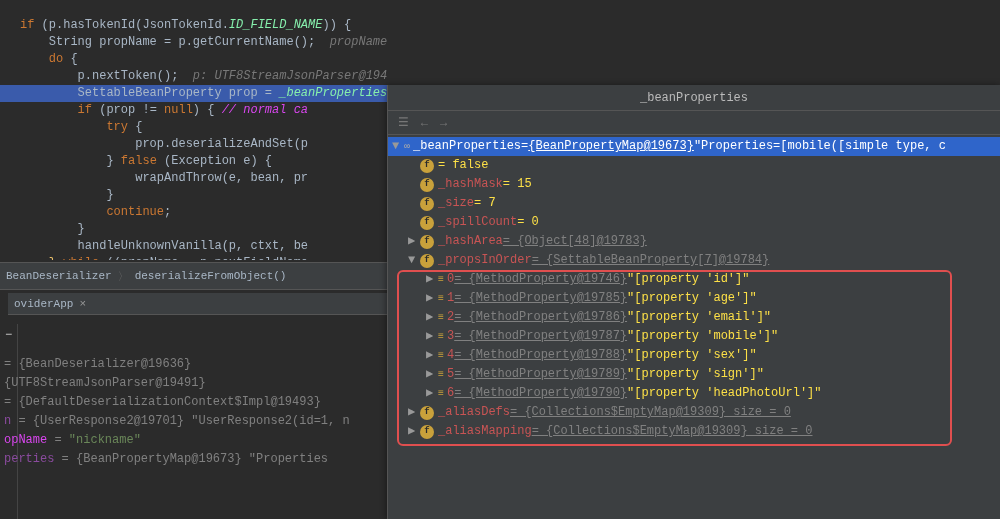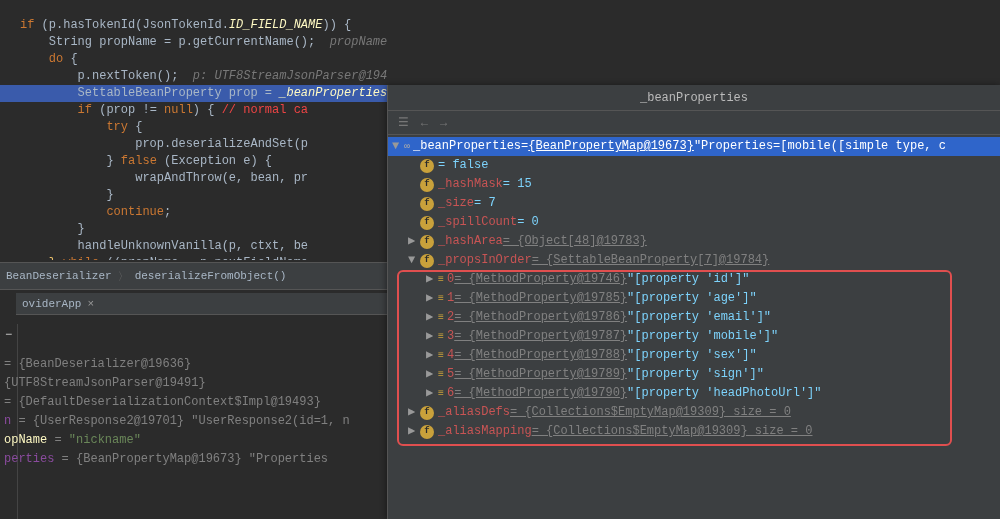--- a/index.html
+++ b/index.html
@@ -17,23 +17,23 @@
       position: absolute;
       left: 0; top: 0;
       width: 387px;
       height: 260px;
       padding-left: 20px;
       line-height: 17px;
       white-space: pre;
       overflow: hidden;
     }
     .kw { color: #cc7832; }
-    .const { color: #fef9c3; font-style: italic; }
+    .const { color: #86efac; font-style: italic; }
     .str { color: #6a8759; }
-    .comment { color: #ef4444; }
+    .comment { color: #d946ef; font-style: italic; }
     .paramcmt { color: #787878; font-style: italic; }
     .highlighted-line {
       background: #3a5bab;
       margin-left: -20px;
       padding-left: 20px;
       display: block;
     }
     .breadcrumb {
       position: absolute;
       top: 262px;
@@ -46,21 +46,21 @@
       background: #3c3f41;
       border-top: 1px solid #555;
       border-bottom: 1px solid #555;
       gap: 6px;
       font-size: 11px;
     }
     .breadcrumb .sep { color: #666; }
     .tab-bar {
       position: absolute;
       top: 293px;
-      left: 16px;
+      left: 8px;
       width: 387px;
       height: 22px;
       background: #3c3f41;
       border-bottom: 1px solid #555;
       display: flex;
       align-items: center;
       padding-left: 6px;
       font-size: 11px;
       gap: 6px;
     }
@@ -84,21 +84,21 @@
       width: 387px;
       height: 164px;
       padding-left: 4px;
       line-height: 19px;
       overflow: hidden;
       font-size: 12px;
     }
     .var-line { white-space: nowrap; }
     .var-name { color: #8a4b9e; }
     .var-muted { color: #808080; }
-    .var-redname { color: #fef9c3; }
+    .var-redname { color: #d946ef; }
     .debug-popup {
       position: absolute;
       left: 387px;
       top: 85px;
       width: 613px;
       height: 434px;
       background: #3c3f41;
       border-left: 1px solid #555;
       box-shadow: -1px 0 6px rgba(0,0,0,.4);
     }
@@ -136,21 +136,21 @@
     .icon-circ {
       width: 14px; height: 14px; border-radius: 50%;
       display: inline-flex; align-items: center; justify-content: center;
       font-size: 9px; font-weight: bold; margin-right: 4px;
     }
     .icon-f { background: #c9a13b; color: #2b2b2b; }
     .bars-icon { color: #c9a13b; margin-right: 4px; font-size: 10px; letter-spacing: -1px;}
     .infinity { color: #aaa; font-size: 10px; margin-right: 3px; }
     .redname { color: #c85454; }
     .muted { color: #808080; text-decoration: underline; }
-    .val { color: #7dd3fc; }
+    .val { color: #fde047; }
     .row.selected .redname, .row.selected .muted, .row.selected .val { color: #fff; }
     .indent-1 { padding-left: 20px; }
     .indent-2 { padding-left: 38px; }
     .red-box {
       position: absolute;
       border: 2px solid #e04f4f;
       border-radius: 6px;
       pointer-events: none;
     }
   </style>

